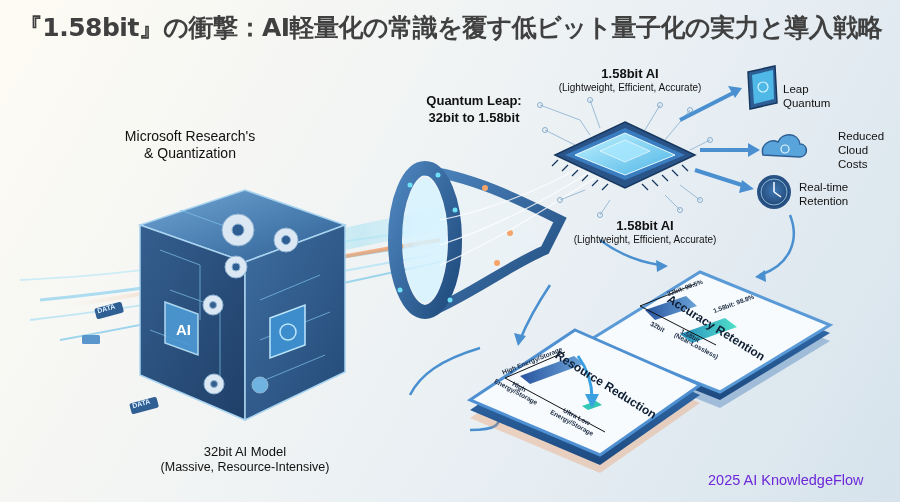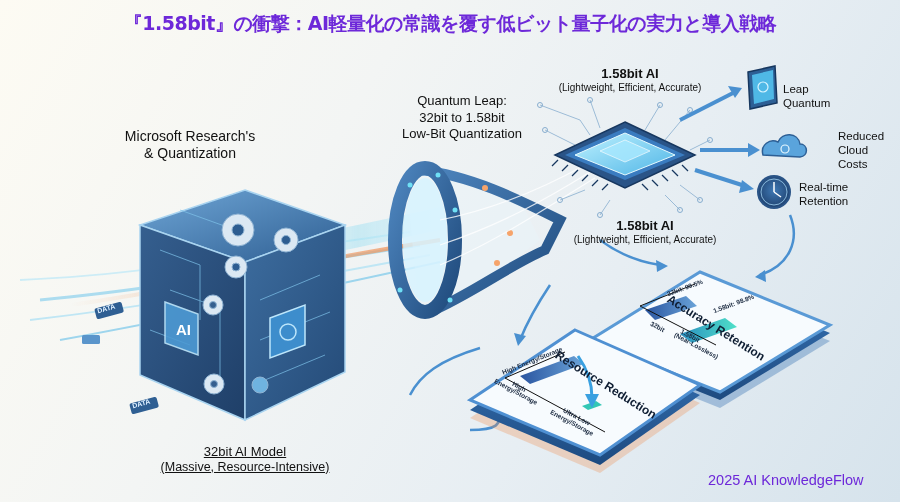--- a/index.html
+++ b/index.html
@@ -5,32 +5,32 @@
     * { margin: 0; padding: 0; box-sizing: border-box; }
     html, body { width: 900px; height: 502px; overflow: hidden; }
     body {
       position: relative;
       font-family: "Liberation Sans", "DejaVu Sans", sans-serif;
       color: #111;
       background: linear-gradient(120deg, #fdfbf3 0%, #f3f5f4 35%, #e7eef3 65%, #d6e3ec 100%);
     }
     .title {
       position: absolute; left: 0; top: 11px; width: 900px; text-align: center;
-      font-family: "DejaVu Sans", sans-serif; font-weight: bold; font-size: 19px;
-      letter-spacing: -0.5px; color: #6d28d9;
+      font-family: "DejaVu Sans", sans-serif; font-weight: bold; font-size: 25px;
+      letter-spacing: -0.5px; color: #404040;
     }
     svg.art { position: absolute; left: 0; top: 0; }
     .lbl { position: absolute; text-align: center; line-height: 1.2; }
     .lbl .h { font-weight: bold; font-size: 13px; }
     .lbl .s { font-size: 10px; }
     .ms { left: 95px; top: 128px; width: 190px; font-size: 14px; line-height: 1.22; text-align: center; }
-    .ql { left: 372px; top: 93px; width: 180px; font-weight: normal; font-size: 13px; line-height: 1.28; }
+    .ql { left: 384px; top: 93px; width: 180px; font-weight: bold; font-size: 13px; line-height: 1.28; }
     .top158 { left: 535px; top: 66px; width: 190px; }
     .mid158 { left: 545px; top: 218px; width: 200px; }
-    .m32 { left: 140px; top: 444px; width: 210px; font-size: 12.5px; text-decoration: underline; }
+    .m32 { left: 140px; top: 444px; width: 210px; font-size: 12.5px; }
     .m32 .h { font-weight: normal; font-size: 13px; }
     .uc { position: absolute; font-size: 11.5px; line-height: 1.2; color: #111; }
     .uc1 { left: 783px; top: 83px; }
     .uc2 { left: 838px; top: 130px; }
     .uc3 { left: 799px; top: 181px; }
     .footer { position: absolute; left: 708px; top: 472px; font-size: 14.5px; color: #6d28d9; }
     .panel-title { position: absolute; font-weight: bold; font-size: 12px; color: #0f1e33; white-space: nowrap; }
     .acc-title { left: 672px; top: 292px; transform: rotate(32deg); transform-origin: left top; }
     .res-title { left: 560px; top: 348px; transform: rotate(32deg); transform-origin: left top; }
     .tiny { position: absolute; font-size: 6.5px; font-weight: bold; color: #1b2a40; white-space: nowrap; }
@@ -270,21 +270,20 @@
 </svg>
 
 <div class="lbl ms">
   <div>Microsoft Research's</div>
   <div>&amp; Quantization</div>
 </div>
 
 <div class="lbl ql">
   <div>Quantum Leap:</div>
   <div>32bit to 1.58bit</div>
-  <div>Low-Bit Quantization</div>
 </div>
 
 <div class="lbl top158">
   <div class="h">1.58bit AI</div>
   <div class="s">(Lightweight, Efficient, Accurate)</div>
 </div>
 
 <div class="lbl mid158">
   <div class="h">1.58bit AI</div>
   <div class="s">(Lightweight, Efficient, Accurate)</div>

